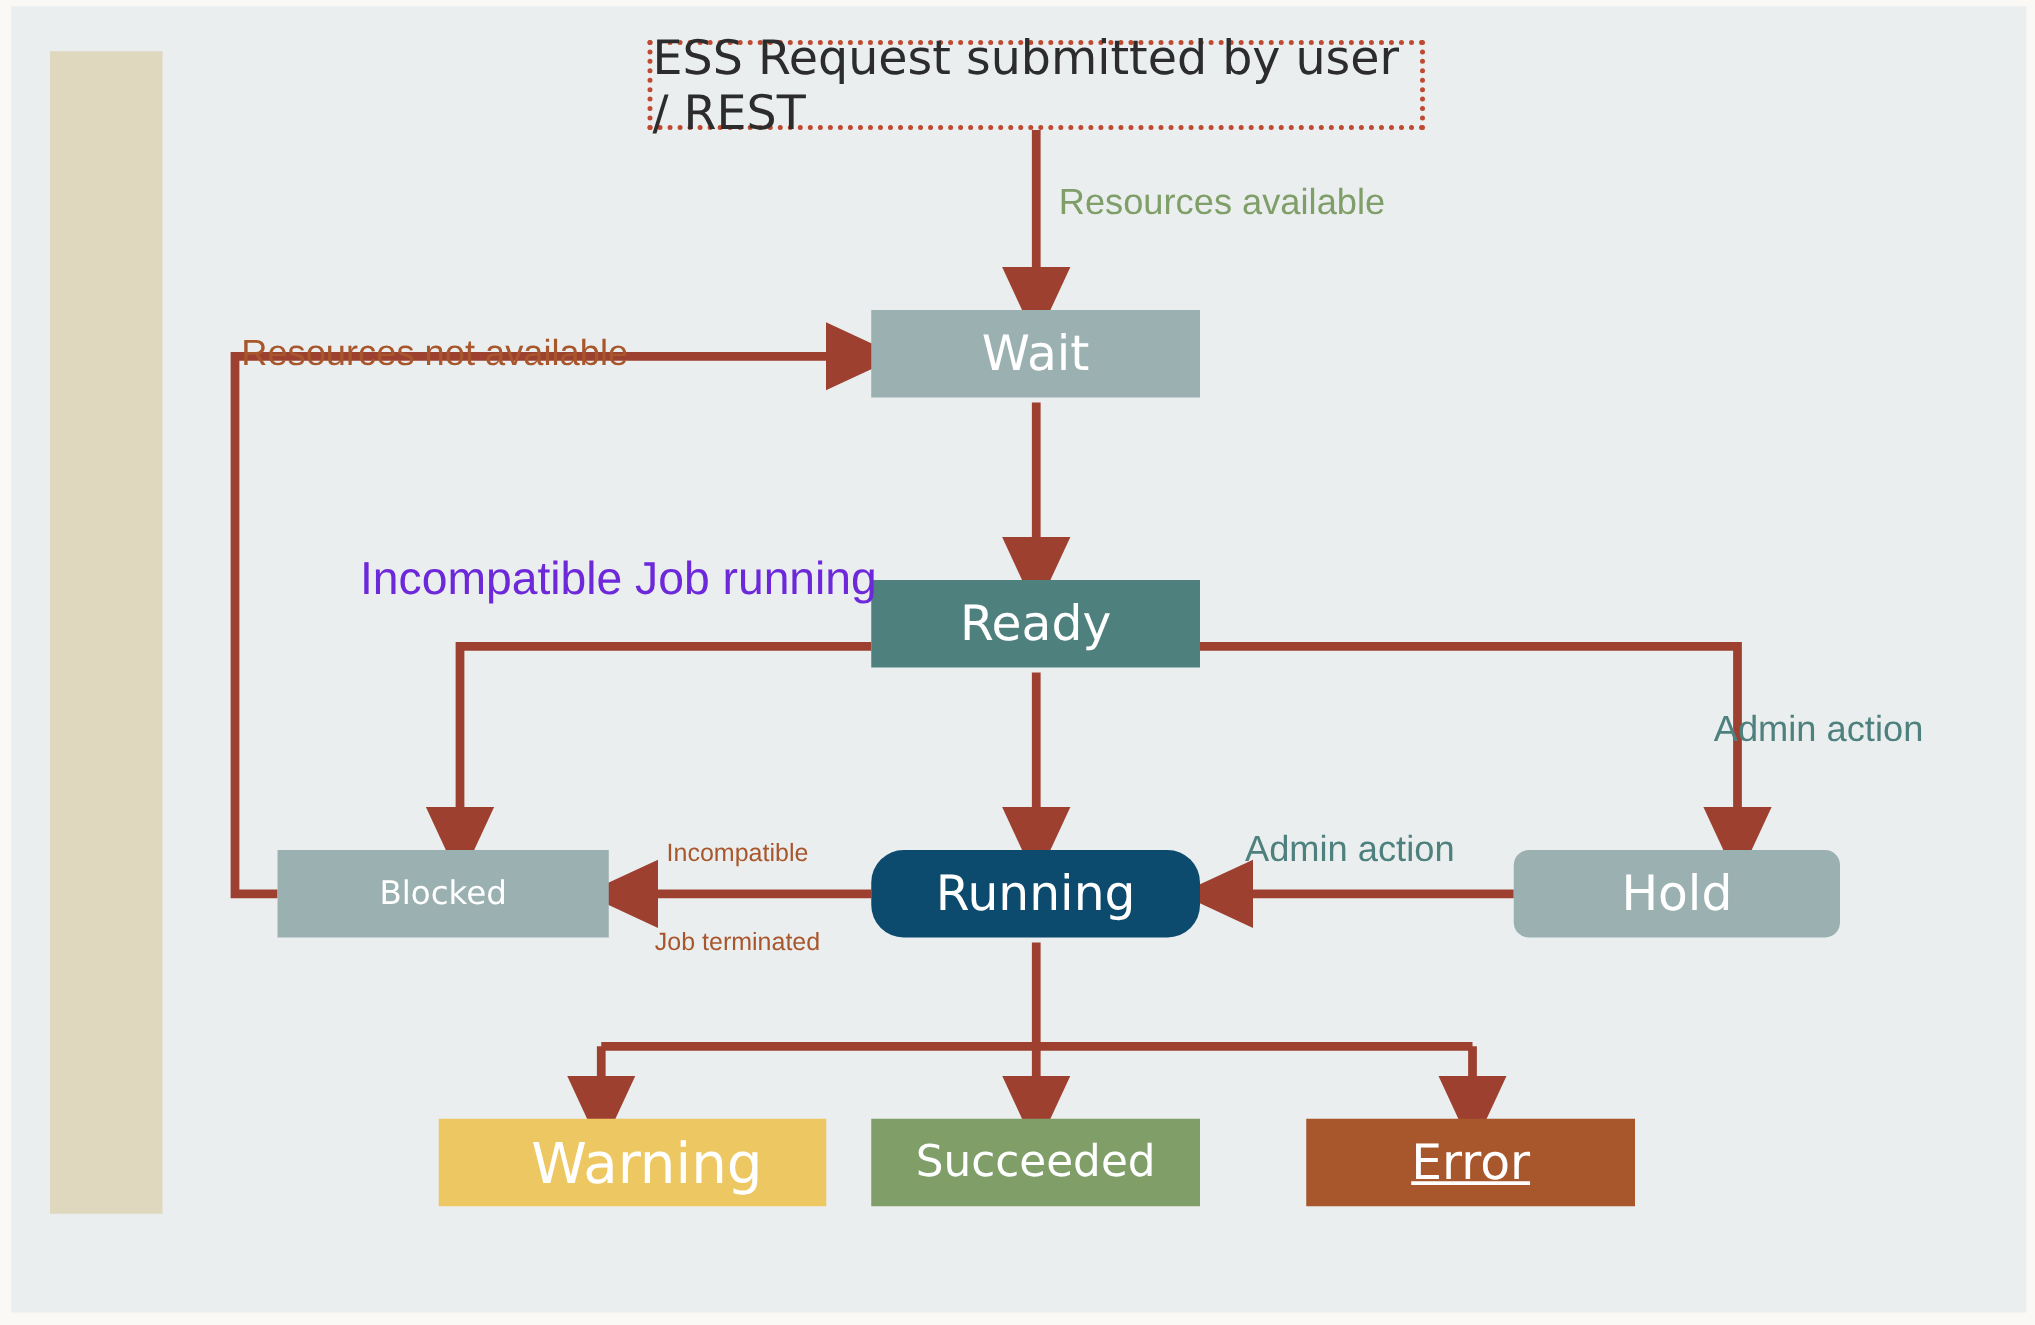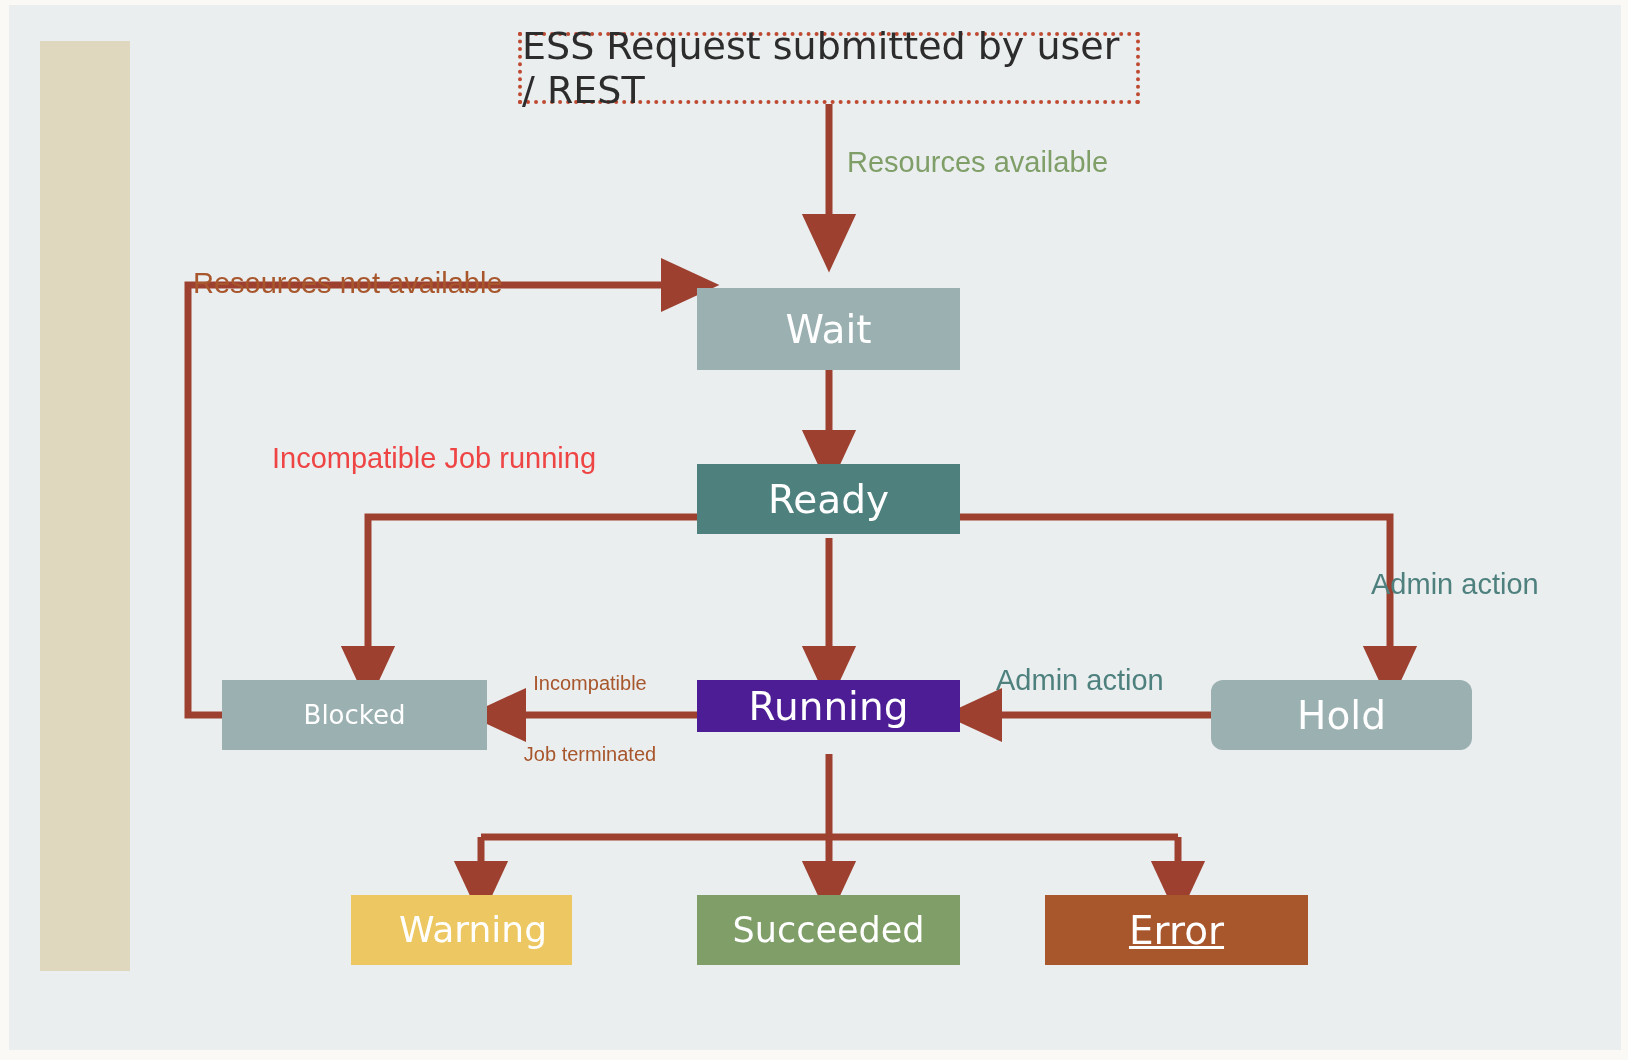--- a/index.html
+++ b/index.html
@@ -138,57 +138,57 @@
       <path d="M481,837 L481,890" marker-end="url(#ah)"></path>
       <path d="M829,837 L829,890" marker-end="url(#ah)"></path>
       <path d="M1178,837 L1178,890" marker-end="url(#ah)"></path>
     </g>
   </svg>
 
   <div class="node-start" style="left:518px; top:32px; width:622px; height:72px; font-size:38px;">
     <span>ESS Request submitted by user / REST</span>
   </div>
 
-  <div class="node" style="left:697px; top:248px; width:263px; height:82px; background:#9bb0b1; font-size:39px;margin-top:40px;">
+  <div class="node" style="left:697px; top:248px; width:263px; height:70px; background:#9bb0b1; font-size:39px;">
     <span>Wait</span>
   </div>
 
   <div class="node" style="left:697px; top:464px; width:263px; height:70px; background:#4e817e; font-size:39px;">
     <span>Ready</span>
   </div>
 
   <div class="node" style="left:222px; top:680px; width:265px; height:70px; background:#9bb0b1; font-size:26px;">
     <span>Blocked</span>
   </div>
 
-  <div class="node" style="left:697px; top:680px; width:263px; height:52px; background:#4c1d95; font-size:39px;">
+  <div class="node" style="left:697px; top:680px; width:263px; height:70px; background:#0c4a6e; font-size:39px;border-radius:26px;">
     <span>Running</span>
   </div>
 
   <div class="node" style="left:1211px; top:680px; width:261px; height:70px; background:#9bb0b1; font-size:39px;border-radius:12px;">
     <span>Hold</span>
   </div>
 
-  <div class="node" style="left:351px; top:895px; width:221px; height:70px; background:#edc862; font-size:36px;padding-left:23px;">
+  <div class="node" style="left:351px; top:895px; width:310px; height:70px; background:#edc862; font-size:45px;padding-left:23px;">
     <span>Warning</span>
   </div>
 
   <div class="node" style="left:697px; top:895px; width:263px; height:70px; background:#7f9e68; font-size:35px;">
     <span>Succeeded</span>
   </div>
 
   <div class="node" style="left:1045px; top:895px; width:263px; height:70px; background:#a8562c; font-size:39px;text-decoration:underline;">
     <span>Error</span>
   </div>
 
   <div class="elabel" style="left:847px; top:145px; font-size:29px; color:#7f9e68;">Resources available</div>
 
   <div class="elabel" style="left:193px; top:226px; font-size:29px; color:#a8562c;margin-top:40px;">Resources not available</div>
 
-  <div class="elabel" style="left:272px; top:441px; font-size:29px; color:#ef4444;">Incompatible Job running</div>
+  <div class="elabel" style="left:288px; top:441px; font-size:37px; color:#6d28d9;">Incompatible Job running</div>
 
   <div class="elabel" style="left:495px; top:625px; font-size:20px; color:#a8562c; text-align:center; width:190px;">
     <div>Incompatible</div>
     <div>Job terminated</div>
   </div>
 
   <div class="elabel" style="left:1371px; top:567px; font-size:29px; color:#4e817e;">Admin action</div>
 
   <div class="elabel" style="left:996px; top:663px; font-size:29px; color:#4e817e;">Admin action</div>
 

